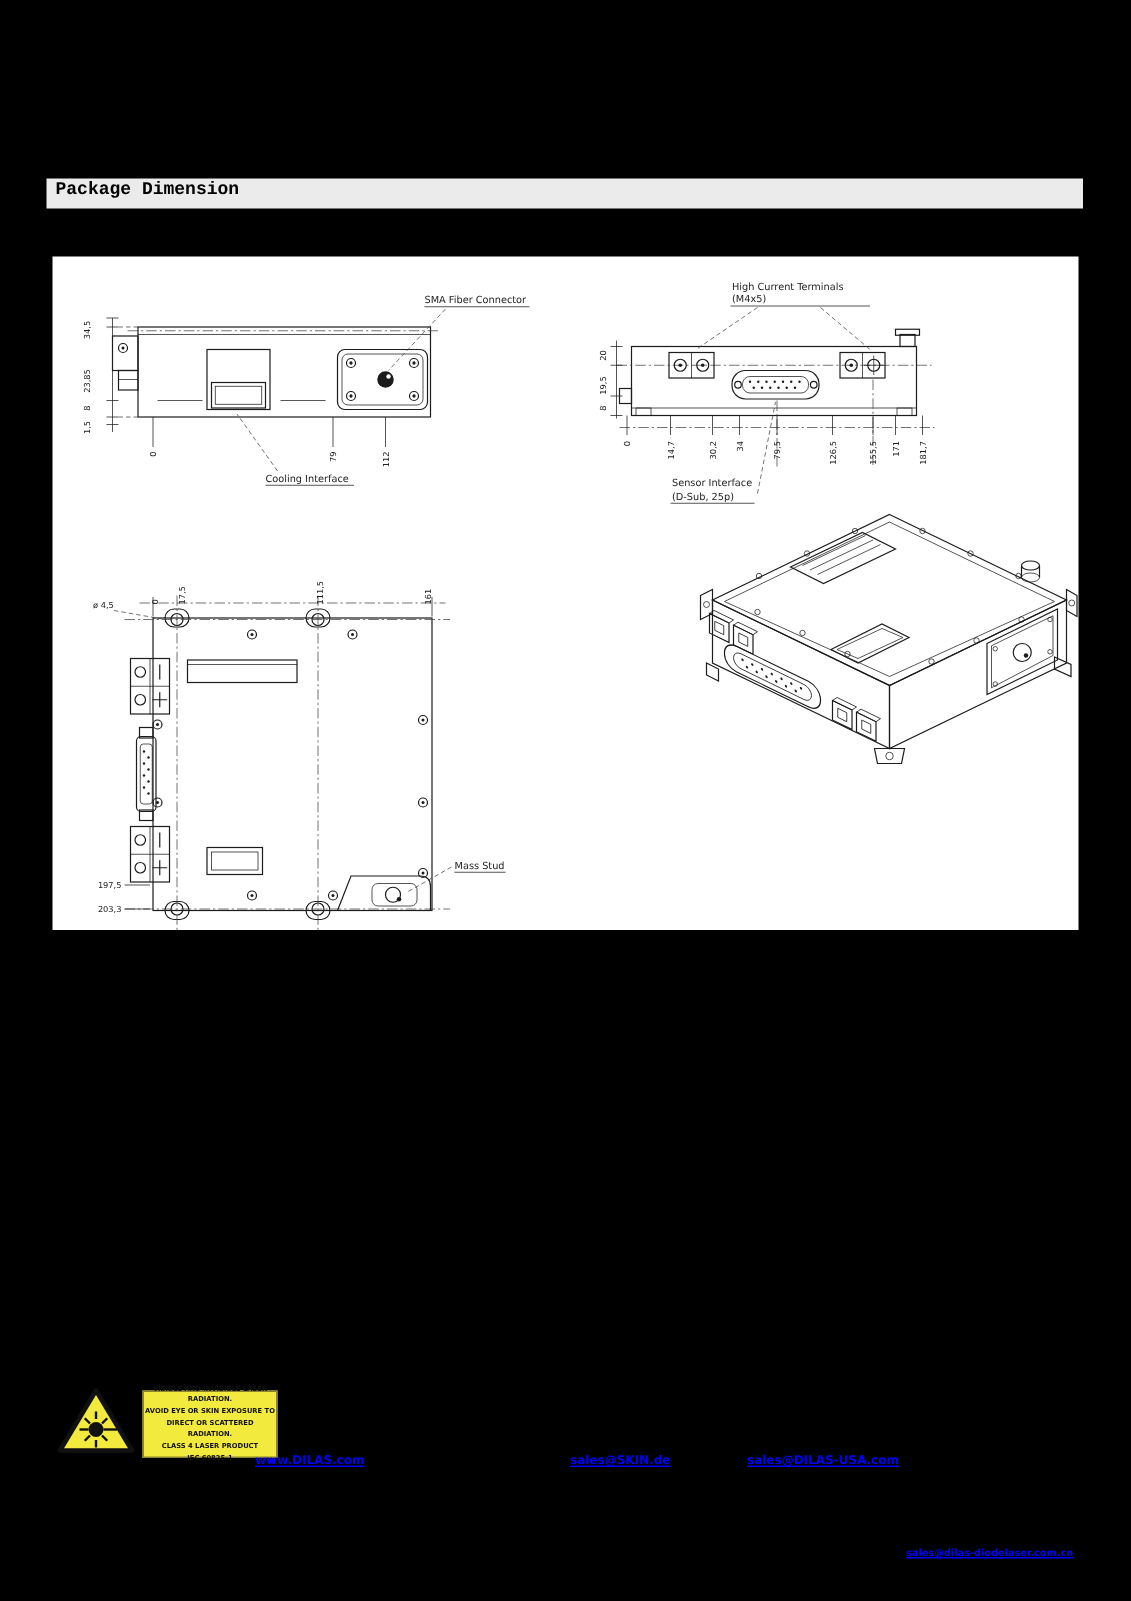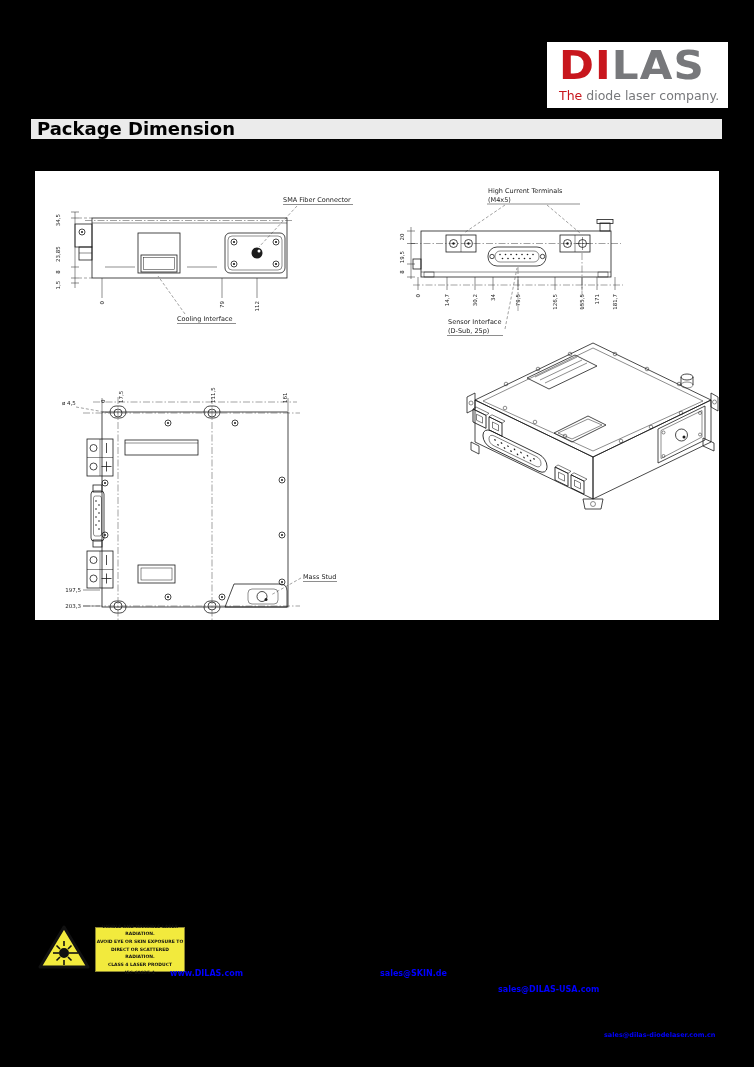--- a/index.html
+++ b/index.html
@@ -6,51 +6,47 @@
   .page{position:relative;width:754px;height:1067px;background:#000;overflow:hidden;
         font-family:"DejaVu Sans","Liberation Sans",sans-serif;}
   
   .logo-box{position:absolute;left:547px;top:42px;width:181px;height:66px;background:#fff;box-sizing:border-box;padding:4px 0 0 12px;}
   .logo-word{font-weight:bold;font-size:39px;line-height:1.05;letter-spacing:1px;transform:scaleX(1.08);transform-origin:left center;white-space:nowrap;}
   .logo-tag{font-size:12.5px;margin-top:1px;white-space:nowrap;}
   .c-red{color:#c8161d;}
   .c-gray{color:#77787b;}
   
   .header-bar{position:absolute;left:31px;top:119px;width:691px;height:20px;background:#ebebeb;
-              display:flex;align-items:flex-end;box-sizing:border-box;padding-left:6px;
-              font-weight:bold;font-size:18px;color:#000;}
+              display:flex;align-items:flex-start;box-sizing:border-box;padding-left:6px;
+              font-weight:bold;font-size:12px;color:#000;font-family:Liberation Mono, monospace;}
   
   .panel{position:absolute;left:35px;top:171px;width:684px;height:449px;background:#fff;}
   .ln{fill:none;stroke:#1c1c1c;stroke-width:.8;}
   .thin{stroke-width:.5;}
   .cl{fill:none;stroke:#444;stroke-width:.5;stroke-dasharray:7 2 1.5 2;}
   .ld{fill:none;stroke:#444;stroke-width:.5;stroke-dasharray:3 2;}
   .dim{font-size:5.5px;fill:#222;font-family:"DejaVu Sans",sans-serif;}
   .lbl{font-size:6.5px;fill:#222;font-family:"DejaVu Sans",sans-serif;}
   
   .warn-tri{position:absolute;left:38px;top:924px;}
   .warn-label{position:absolute;left:95px;top:927px;width:90px;height:45px;background:#f2ea3d;
               border:1px solid #8a8430;box-sizing:border-box;display:flex;flex-direction:column;
               justify-content:center;text-align:center;font-size:4.5px;font-weight:bold;color:#111;line-height:1.7;}
   
-  .lnk{position:absolute;color:#0000ff;font-weight:bold;font-size:8px;cursor:pointer;white-space:nowrap;}
+  .lnk{position:absolute;color:#0000ff;font-weight:bold;text-decoration:underline;font-size:8px;cursor:pointer;white-space:nowrap;}
   .lnk-web{left:170px;top:969px;}
   .lnk-de{left:380px;top:969px;}
-  .lnk-usa{left:498px;top:969px;margin-top:16px;}
+  .lnk-usa{left:498px;top:969px;}
   .lnk-cn{left:604px;top:1031px;font-size:6.5px;}
 </style>
 </head>
 <body>
 
 <div class="page">
 
-  <div class="logo-box">
-    <div class="logo-word"><span class="c-red">DI</span><span class="c-gray">LAS</span></div>
-    <div class="logo-tag"><span class="c-red">The</span><span class="c-gray"> diode laser company.</span></div>
-  </div>
 
   <div class="header-bar">
     <span>Package Dimension</span>
   </div>
 
   <div class="panel">
     <svg width="684" height="449" viewBox="0 0 684 449">
 
       <g>
         <rect class="ln" x="57" y="47" width="195" height="60"></rect>

